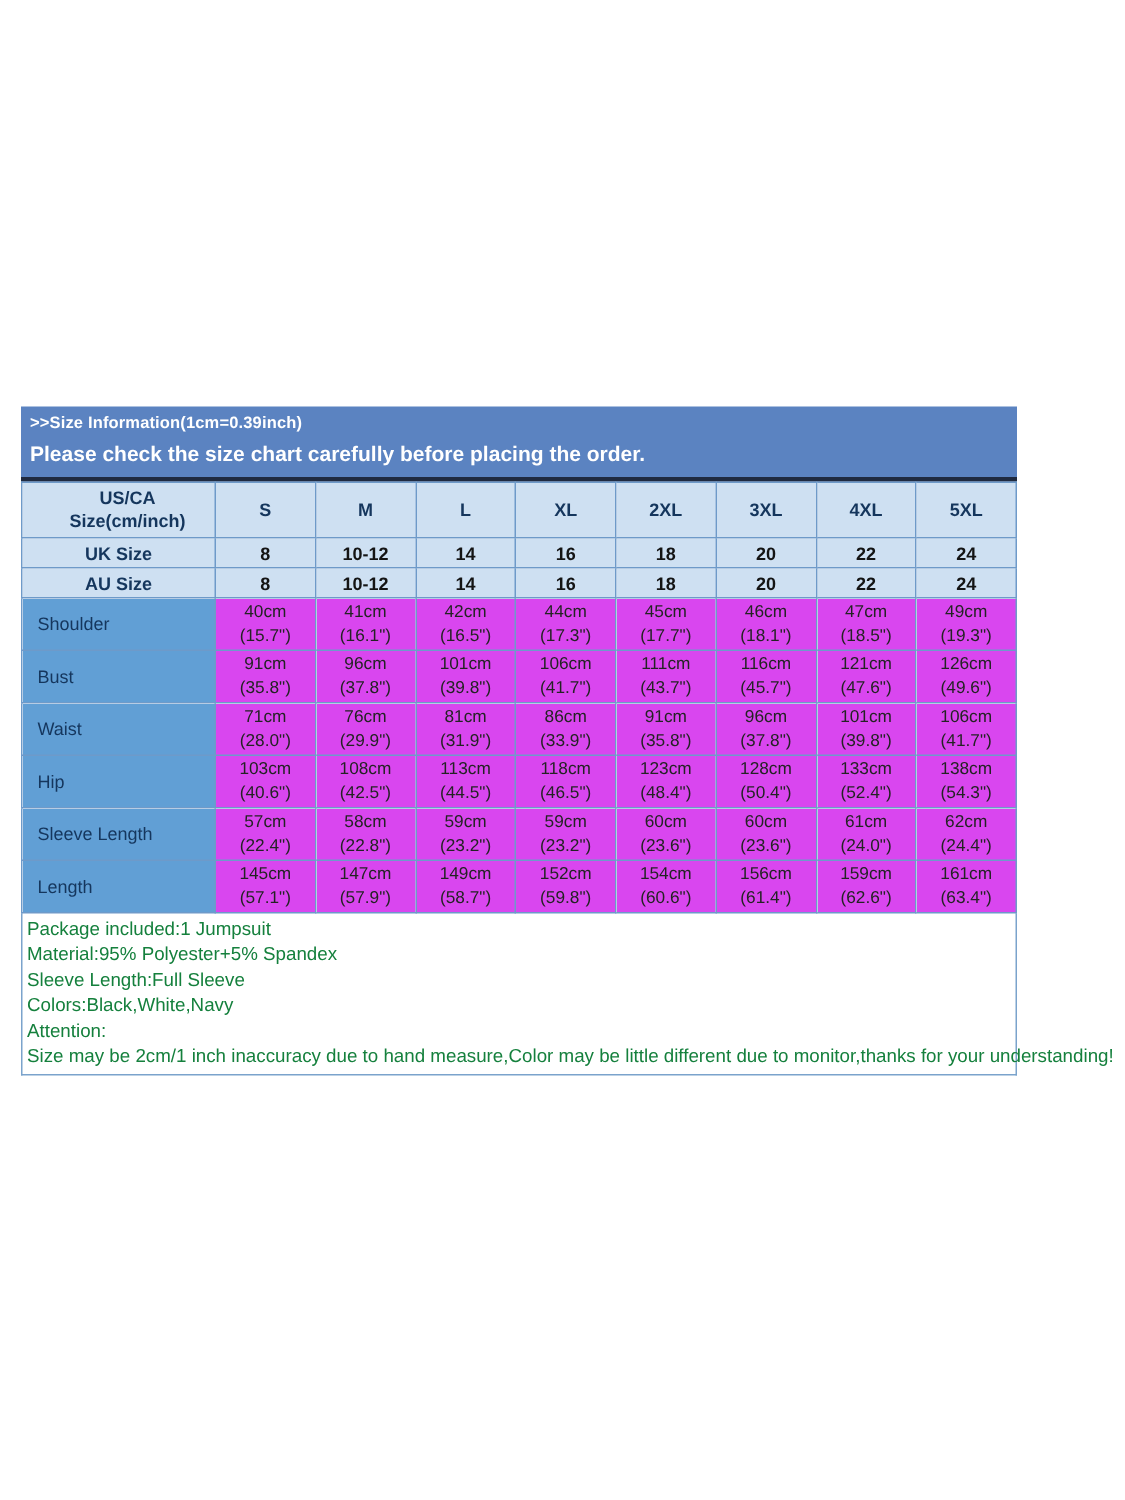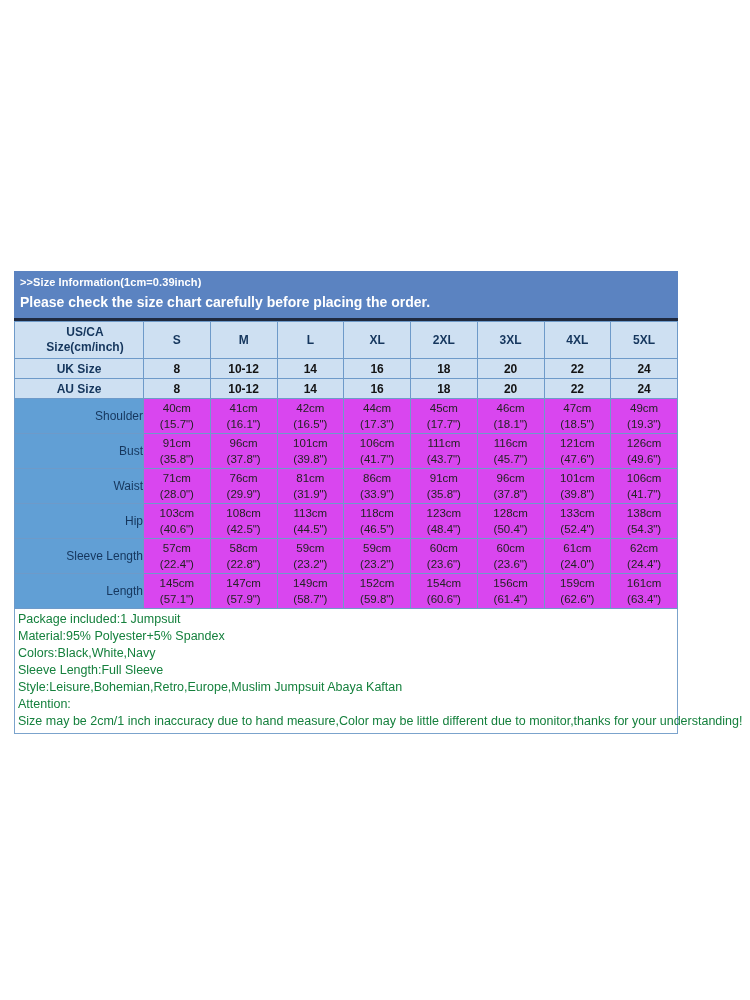--- a/index.html
+++ b/index.html
@@ -68,21 +68,21 @@
   tr.meas-row { height: 35px; }
   tr.meas-row td {
     background: #d946ef;
     color: #232323;
     font-size: 11.5px;
   }
   tr.meas-row td.row-label {
     background: #619fd5;
     color: #15365d;
     font-size: 12px;
-    text-align: right;
+    text-align: left;
     padding-left: 10px;
   }
   .cm-line, .inch-line { display: block; line-height: 16px; }
   .details {
     border: 1px solid #7ba3cc;
     border-top: none;
     padding: 2px 2px 3px 3px;
     color: #15803d;
     font-size: 12.5px;
     box-sizing: border-box;
@@ -362,20 +362,19 @@
             <span class="cm-line">161cm</span>
             <span class="inch-line">(63.4")</span>
           </td>
         </tr>
       </tbody>
   </table>
 
   <div class="details" id="details">
       <div class="line">Package included:1 Jumpsuit</div>
       <div class="line">Material:95% Polyester+5% Spandex</div>
+      <div class="line">Sleeve Length:Full Sleeve</div>
       <div class="line">Colors:Black,White,Navy</div>
-      <div class="line">Sleeve Length:Full Sleeve</div>
-      <div class="line">Style:Leisure,Bohemian,Retro,Europe,Muslim Jumpsuit Abaya Kaftan</div>
       <div class="line">Attention:</div>
       <div class="line">Size may be 2cm/1 inch inaccuracy due to hand measure,Color may be little different due to monitor,thanks for your understanding!</div>
     </div>
 
 </div>
 
 </body></html>

